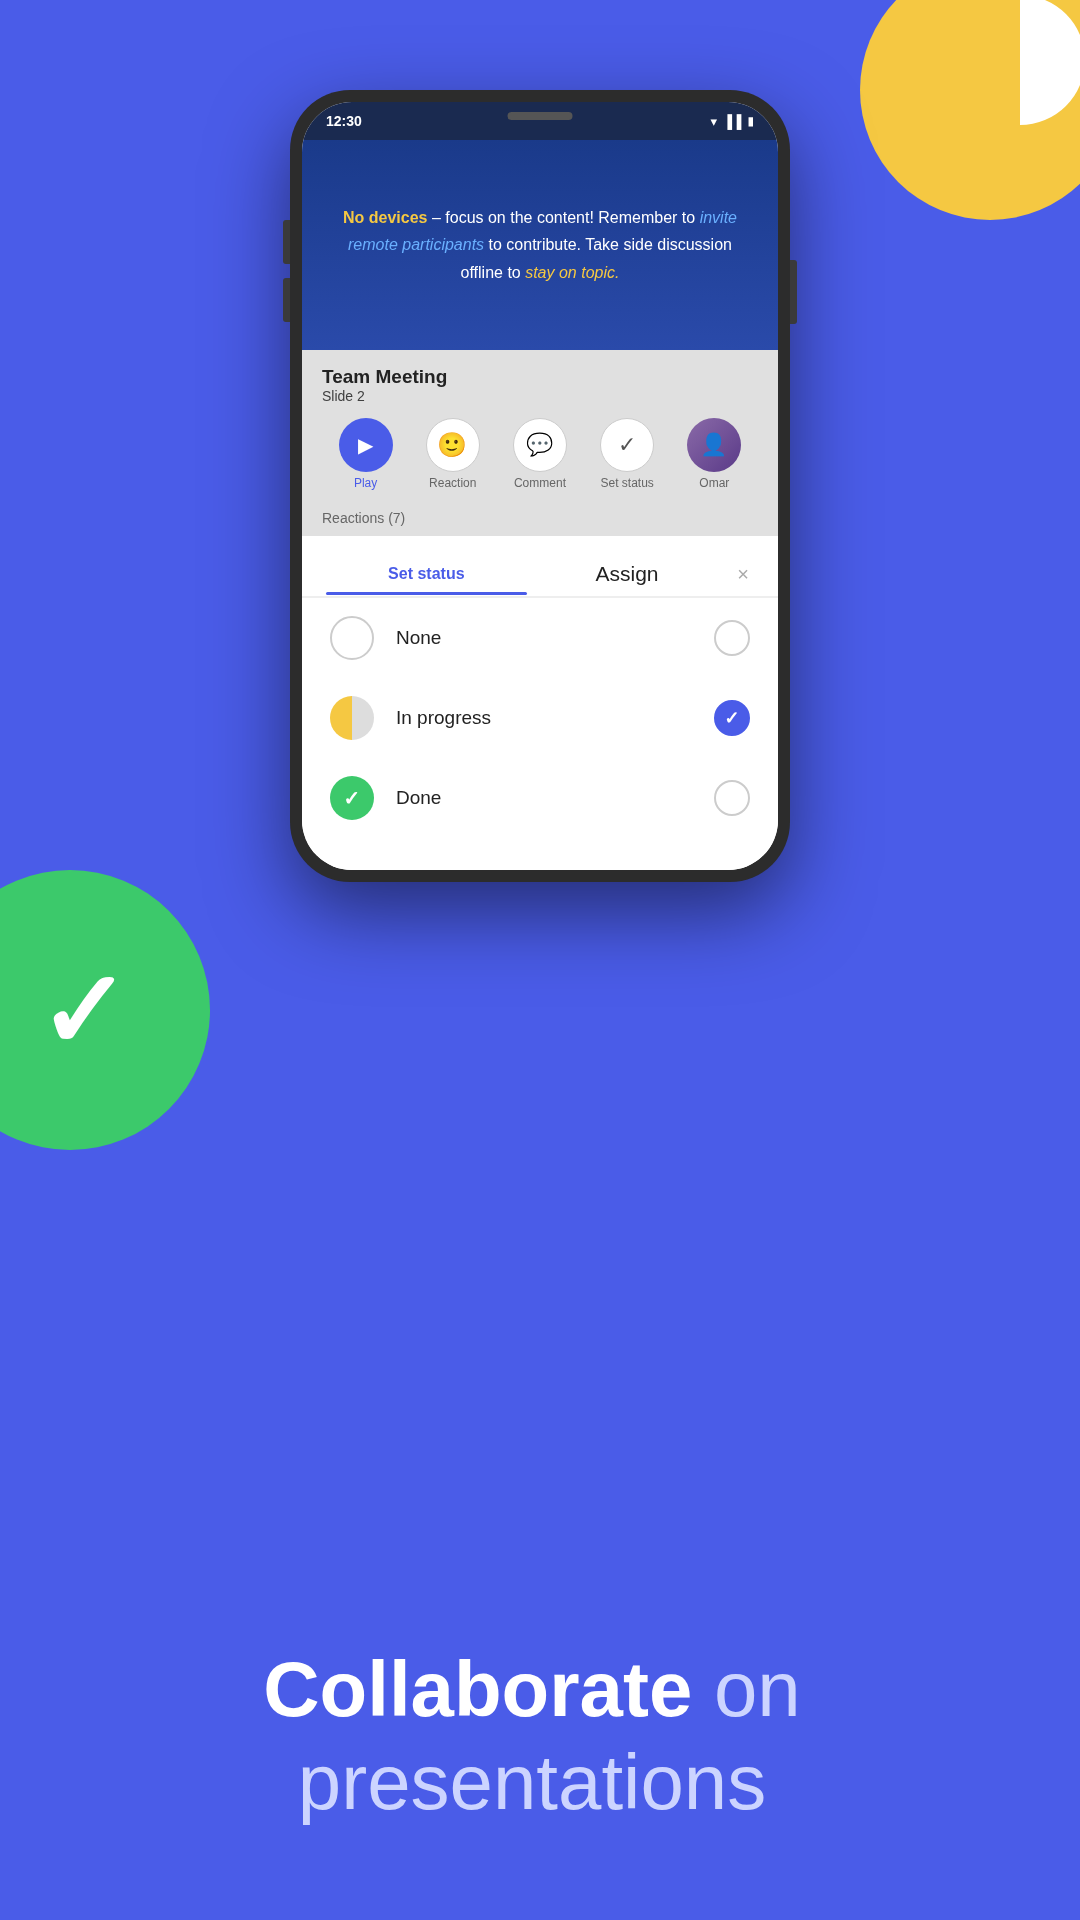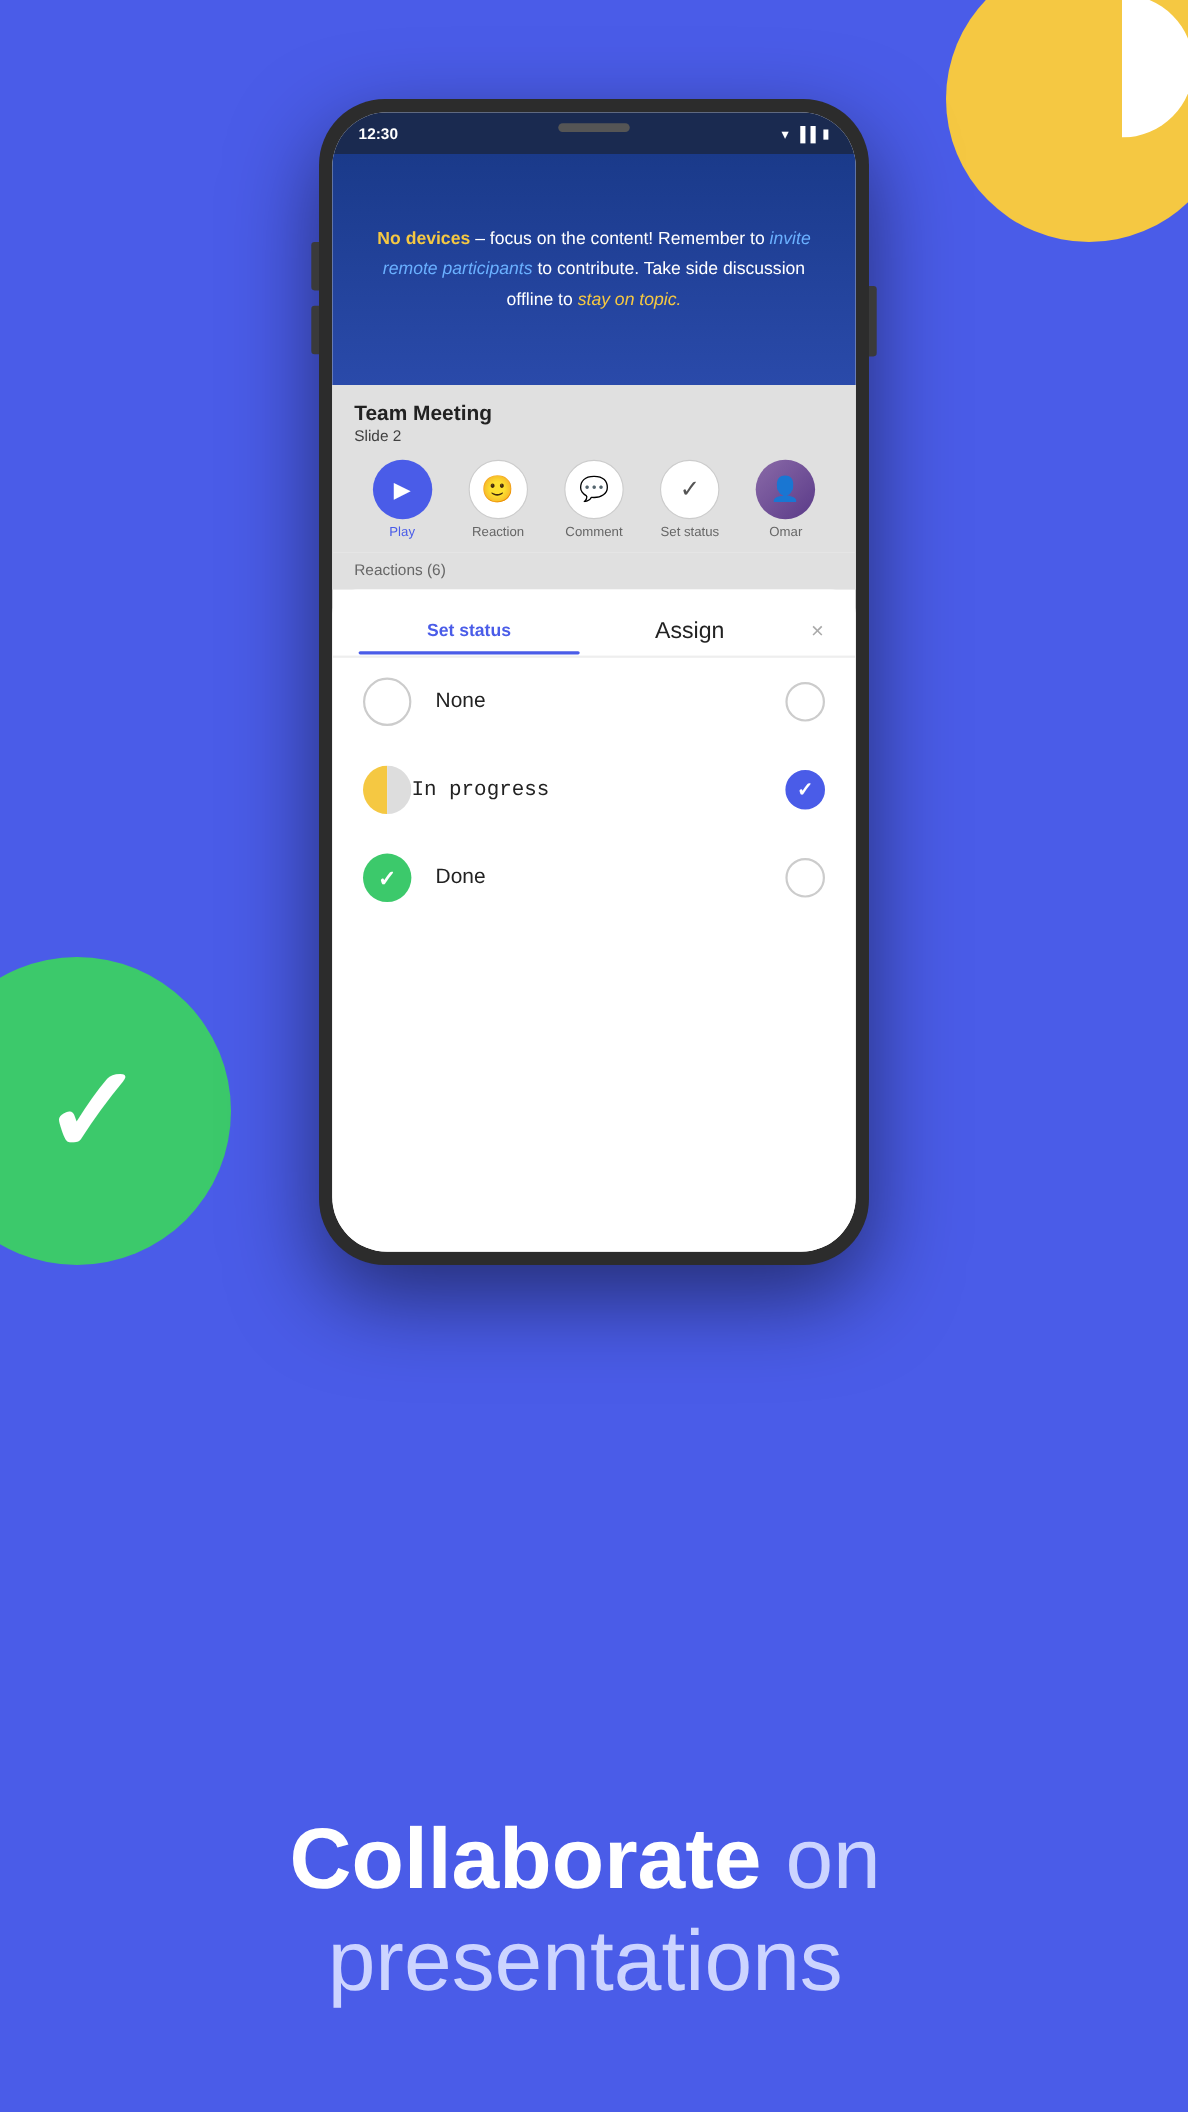--- a/index.html
+++ b/index.html
@@ -19,21 +19,21 @@
 <div style="position:absolute;top:0;left:0;width:1080px;height:1920px;background:#4a5ce8;z-index:0;"></div>
 
 <div style="position:absolute;top:-40px;right:-40px;width:260px;height:260px;background:#f5c842;border-radius:50%;z-index:1;">
   <div style="position:absolute;top:35px;right:35px;width:130px;height:130px;background:white;border-radius:50%;clip-path:polygon(50% 0%, 100% 0%, 100% 100%, 50% 100%);"></div>
 </div>
 
 <div style="position:absolute;left:-70px;top:870px;width:280px;height:280px;background:#3cc96b;border-radius:50%;z-index:1;display:flex;align-items:center;justify-content:center;">
   <span style="color:white;font-size:110px;font-weight:bold;margin-left:30px;line-height:1;">✓</span>
 </div>
 
-<div style="position:absolute;top:90px;left:50%;transform:translateX(-50%);width:500px;height:1060px;z-index:2;">
+<div style="position:absolute;top:90px;left:50%;transform:translateX(-50%);width:500px;height:792px;z-index:2;">
 
   <div style="width:100%;height:100%;background:#2c2c2c;border-radius:60px;padding:12px;box-shadow:0 30px 80px rgba(0,0,0,0.5);position:relative;">
 
     <div style="position:absolute;left:-7px;top:130px;width:7px;height:44px;background:#3a3a3a;border-radius:3px 0 0 3px;"></div>
     <div style="position:absolute;left:-7px;top:188px;width:7px;height:44px;background:#3a3a3a;border-radius:3px 0 0 3px;"></div>
     <div style="position:absolute;right:-7px;top:170px;width:7px;height:64px;background:#3a3a3a;border-radius:0 3px 3px 0;"></div>
 
     <div style="width:100%;height:100%;background:white;border-radius:50px;overflow:hidden;display:flex;flex-direction:column;">
 
       <div style="position:absolute;top:22px;left:50%;transform:translateX(-50%);width:65px;height:8px;background:#555;border-radius:4px;z-index:10;"></div>
@@ -84,21 +84,21 @@
           </div>
 
           <div style="display:flex;flex-direction:column;align-items:center;gap:4px;cursor:pointer;">
             <div style="width:54px;height:54px;border-radius:50%;background:linear-gradient(135deg,#8a6aa8,#5a3a88);display:flex;align-items:center;justify-content:center;font-size:22px;">👤</div>
             <span style="font-size:12px;color:#666;">Omar</span>
           </div>
         </div>
       </div>
 
       <div style="background:#e0e0e0;padding:8px 20px 10px;font-size:14px;color:#666;flex-shrink:0;">
-        <span>Reactions (6)</span>
+        <span>Reactions (7)</span>
       </div>
 
       <div style="flex:1;background:white;border-radius:22px 22px 0 0;display:flex;flex-direction:column;overflow:hidden;">
 
         <div style="display:flex;align-items:center;padding:16px 24px 0;border-bottom:2px solid #eee;position:relative;">
           <div style="flex:1;text-align:center;padding:10px 0;font-size:16px;color:#4a5ce8;font-weight:600;position:relative;">
             <span>Set status</span>
             <div style="position:absolute;bottom:-2px;left:0;right:0;height:3px;background:#4a5ce8;border-radius:2px;"></div>
           </div>
           <div style="flex:1;text-align:center;padding:10px 0;font-size:21px;color:#222;font-weight:400;">Assign</div>
@@ -110,21 +110,21 @@
           <div style="display:flex;align-items:center;padding:18px 28px;justify-content:space-between;cursor:pointer;">
             <div style="display:flex;align-items:center;gap:22px;">
               <div style="width:44px;height:44px;border-radius:50%;border:2px solid #ccc;background:white;"></div>
               <span style="font-size:19px;color:#222;">None</span>
             </div>
             <div style="width:36px;height:36px;border-radius:50%;border:2px solid #ccc;"></div>
           </div>
 
 
           <div style="display:flex;align-items:center;padding:18px 28px;justify-content:space-between;cursor:pointer;">
-            <div style="display:flex;align-items:center;font-family:Liberation Mono, monospace;">
+            <div style="display:flex;align-items:center;gap:22px;">
               <div style="width:44px;height:44px;border-radius:50%;overflow:hidden;position:relative;">
                 <div style="position:absolute;left:0;top:0;width:50%;height:100%;background:#f5c842;"></div>
                 <div style="position:absolute;right:0;top:0;width:50%;height:100%;background:#ddd;"></div>
               </div>
               <span style="font-size:19px;color:#222;">In progress</span>
             </div>
             <div style="width:36px;height:36px;border-radius:50%;background:#4a5ce8;border:2px solid #4a5ce8;display:flex;align-items:center;justify-content:center;color:white;font-size:18px;font-weight:bold;">✓</div>
           </div>
 
           <div style="display:flex;align-items:center;padding:18px 28px;justify-content:space-between;cursor:pointer;">

